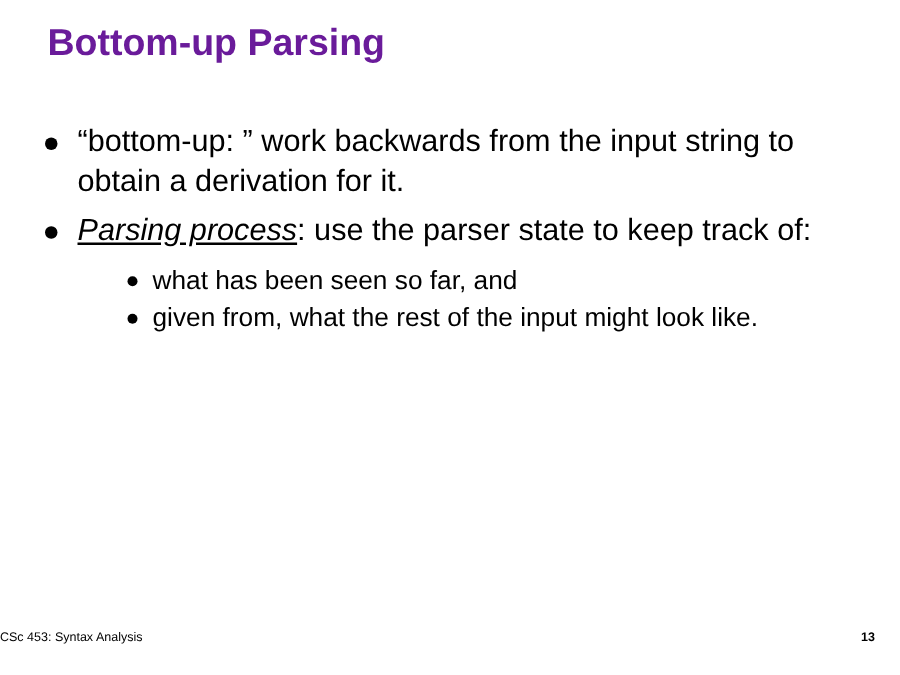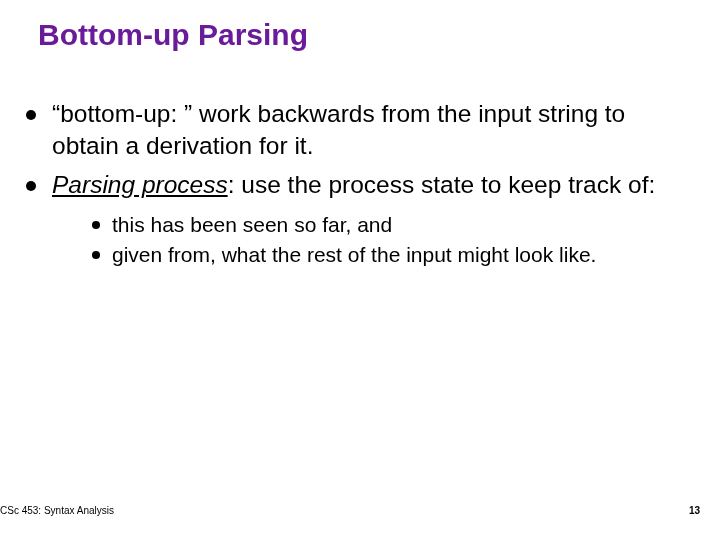--- a/index.html
+++ b/index.html
@@ -21,21 +21,21 @@
     position: absolute;
     top: 18px;
     left: 38px;
     font-size: 30px;
     font-weight: bold;
     color: #6a1b9a;
   }
   .body {
     position: absolute;
     top: 98px;
-    left: 22px;
+    left: 32px;
     right: 30px;
   }
   ul.level1 {
     list-style: none;
     margin: 0;
     padding: 0;
   }
   ul.level1 > li {
     position: relative;
     padding-left: 30px;
@@ -101,24 +101,24 @@
   <div class="title">Bottom-up Parsing</div>
 
   <div class="body">
     <ul class="level1">
 
       <li>
         <span>“bottom-up: ” work backwards from the input string to obtain a derivation for it.</span>
       </li>
 
       <li>
-        <span class="underline italic">Parsing process</span><span>: use the process state to keep track of:</span>
+        <span class="underline italic">Parsing process</span><span>: use the parser state to keep track of:</span>
         <ul class="level2">
           <li>
-            <span> this has been seen so far, and</span>
+            <span> what has been seen so far, and</span>
           </li>
           <li>
             <span>given from, what the rest of the input might look like.</span>
           </li>
         </ul>
       </li>
 
 
     </ul>
   </div>

